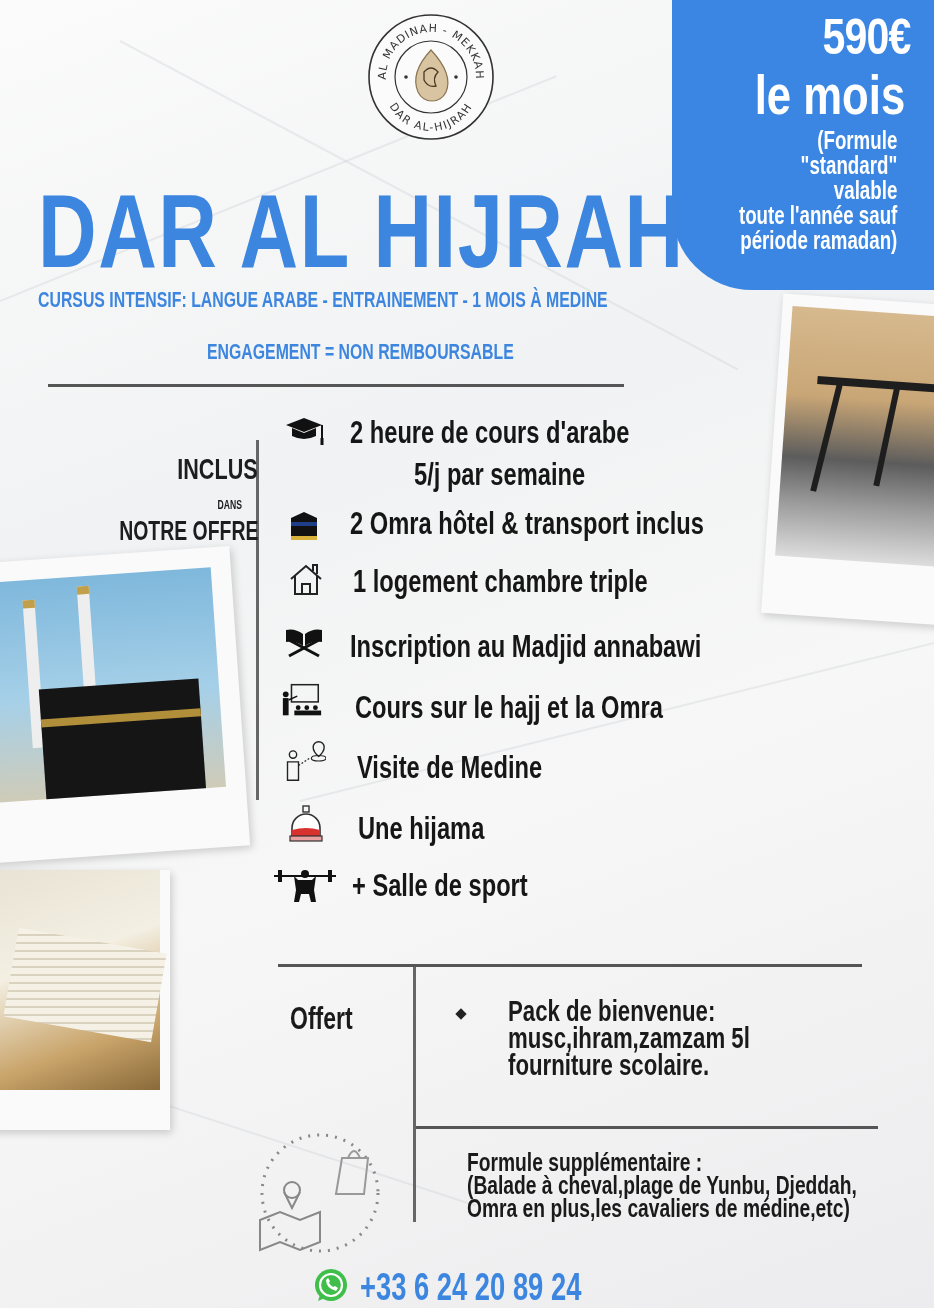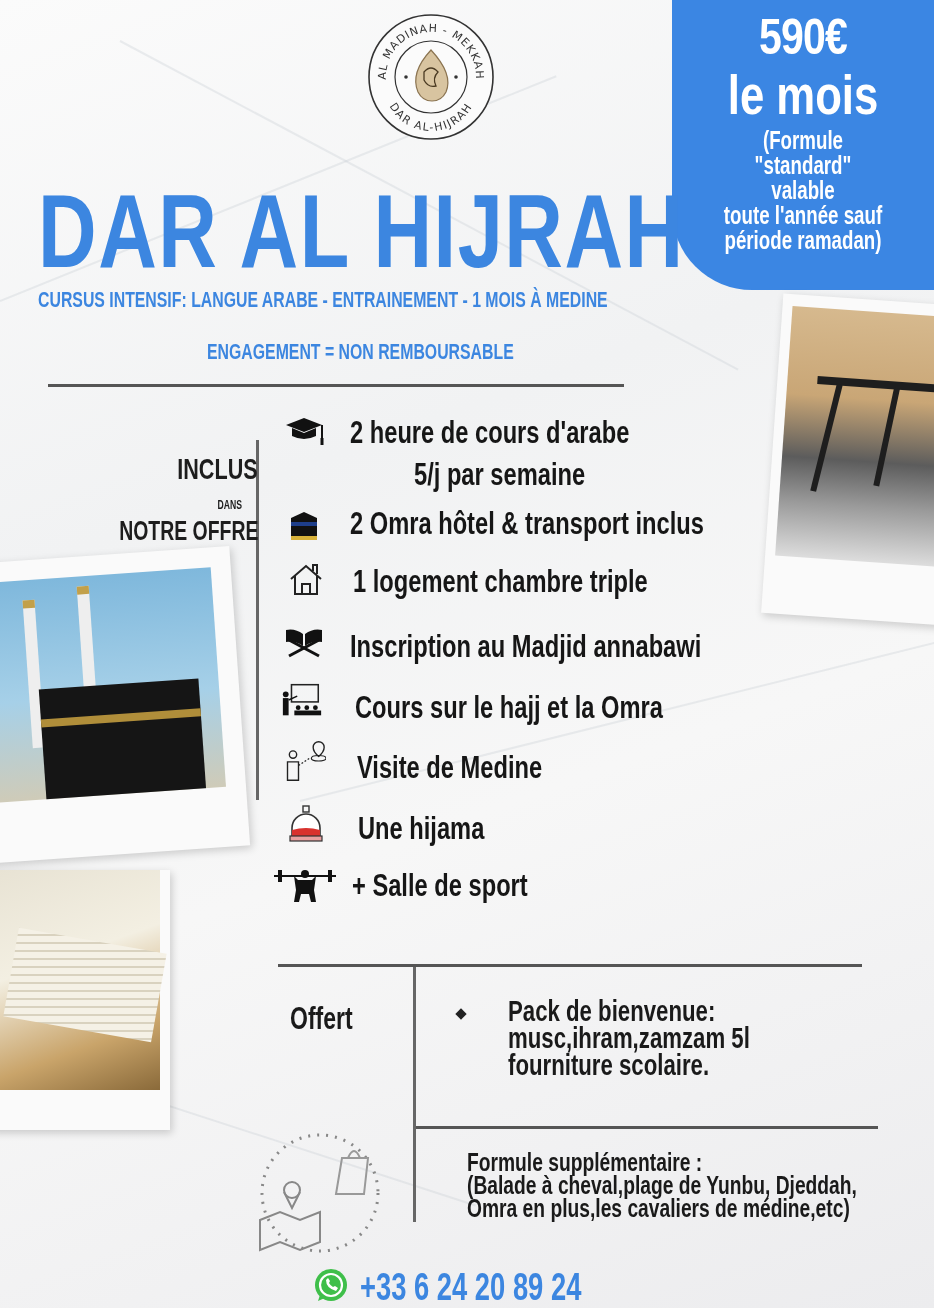--- a/index.html
+++ b/index.html
@@ -10,21 +10,21 @@
     }
     .cond { font-family: "Liberation Sans Narrow", "Liberation Sans", sans-serif; font-weight: bold; transform-origin: left center; }
     .bgline { position: absolute; background: rgba(200,205,212,0.35); height: 2px; transform-origin: left center; }
 
     
     .logo { position: absolute; left: 366px; top: 12px; width: 130px; height: 130px; }
 
     
     .price-box {
       position: absolute; left: 672px; top: 0; width: 262px; height: 290px;
-      background: #3b86e3; border-bottom-left-radius: 80px; color: #fff; text-align: center;
+      background: #3b86e3; border-bottom-left-radius: 80px; color: #fff; text-align: right;
     }
     .price-box .amount { position: absolute; top: 8px; left: 0; right: 0; font-size: 50px; font-weight: bold; letter-spacing: -1px; transform: scaleX(0.82); }
     .price-box .period { position: absolute; top: 62px; left: 0; right: 0; font-size: 56px; font-weight: bold; transform: scaleX(0.78); }
     .price-box .note { position: absolute; top: 128px; left: 0; right: 0; font-size: 26px; font-weight: bold; line-height: 25px; transform: scaleX(0.72); }
 
     .title { position: absolute; left: 38px; top: 172px; font-size: 104px; font-weight: bold; color: #3c86e0; transform: scaleX(0.78); transform-origin: left top; letter-spacing: 2px; white-space: nowrap; }
     .subtitle { position: absolute; left: 38px; top: 287px; font-size: 22px; font-weight: bold; color: #3c86e0; transform: scaleX(0.72); transform-origin: left top; white-space: nowrap; }
     .engagement { position: absolute; left: 207px; top: 339px; font-size: 22px; font-weight: bold; color: #3c86e0; transform: scaleX(0.72); transform-origin: left top; white-space: nowrap; }
 
     .hr { position: absolute; height: 3px; background: #555; }

